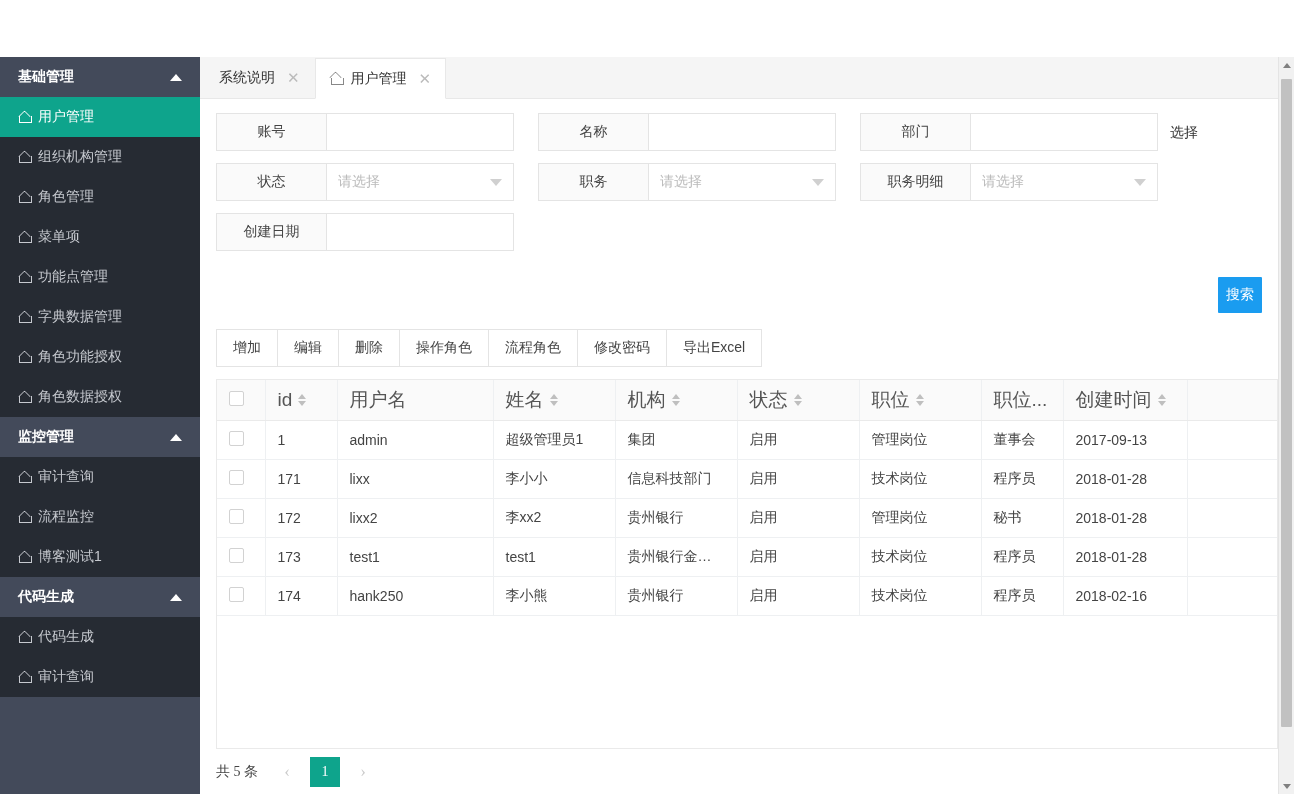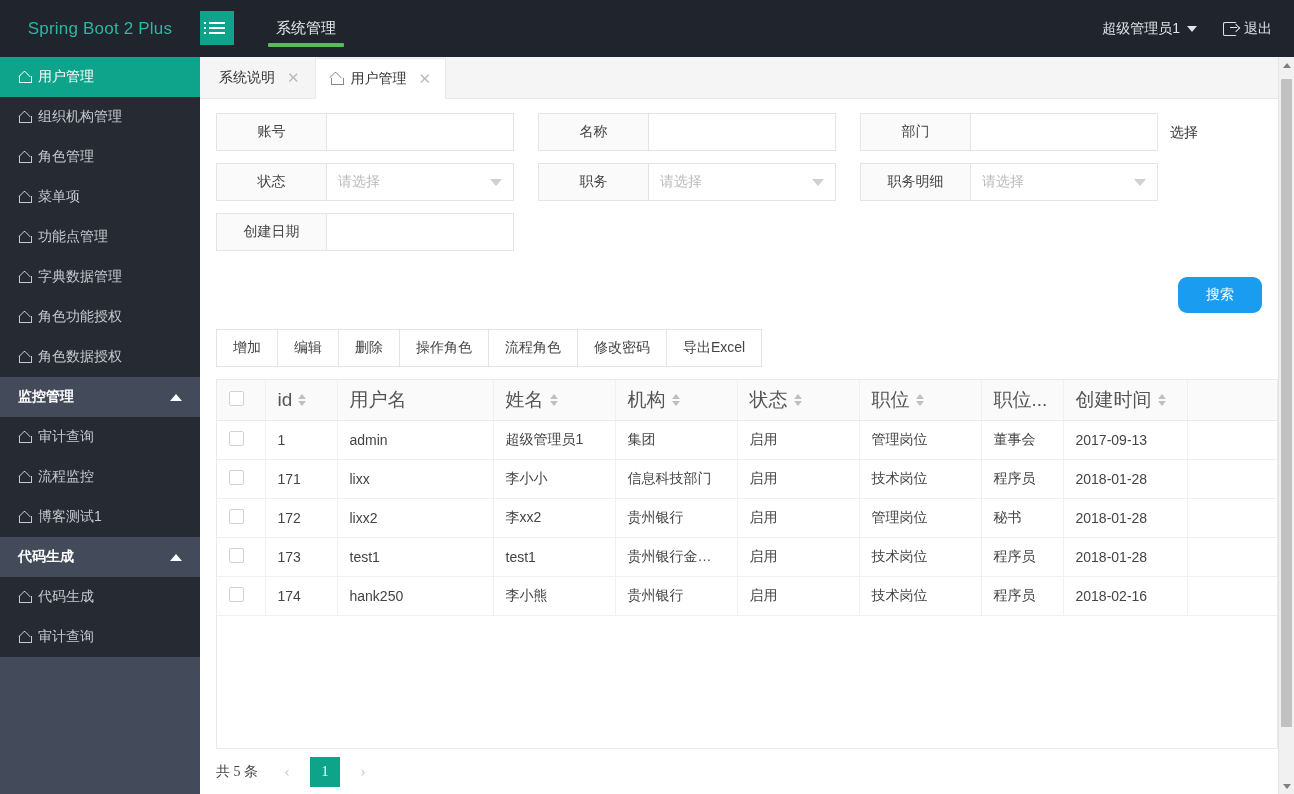--- a/index.html
+++ b/index.html
@@ -188,22 +188,22 @@
   .col-a { width: 298px; }
   .col-b { width: 298px; margin-left: 24px; }
   .col-c { width: 298px; margin-left: 24px; }
   .pick-link {
     margin-left: 12px; font-size: 14px; color: #333;
     line-height: 38px; cursor: pointer; white-space: nowrap;
   }
   .search-row { display: flex; justify-content: flex-end; padding-right: 16px; margin-top: 14px; }
   .btn-search {
     background: #1a9cf0; color: #fff; border: none;
-    width: 84px; height: 36px; font-size: 14px; cursor: pointer;
-    font-family: inherit; border-radius: 9px;
+    width: 44px; height: 36px; font-size: 14px; cursor: pointer;
+    font-family: inherit; border-radius: 1px;
   }
 
   
   .toolbar { display: flex; margin-top: 16px; }
   .tb-btn {
     height: 38px; padding: 0 16px;
     border: 1px solid #e4e4e4; border-left: none;
     background: #fff; color: #444; font-size: 14px;
     display: flex; align-items: center; justify-content: center;
     cursor: pointer; white-space: nowrap; font-family: inherit;
@@ -298,46 +298,27 @@
     width: 11px; height: 648px; background: #c1c1c1; border-radius: 1px;
     cursor: pointer;
   }
   .vscroll .arr.dn { position: absolute; bottom: 0; left: 0; right: 0; }
 </style>
 </head>
 <body>
 
 <div id="app">
 
-  <div class="topbar">
-    <div class="brand">Spring Boot 2 Plus</div>
-    <div class="hamburger">
-      <i></i>
-      <i></i>
-      <i></i>
-    </div>
-    <div class="topnav">
-      <div class="topnav-item active">
-        <span>系统管理</span>
-      </div>
-    </div>
-    <div class="topbar-right">
-      <div class="user-menu">
-        <span>超级管理员1</span>
-        <span class="caret-down"></span>
-      </div>
-      <div class="logout">
-        <span class="logout-ico"></span>
-        <span>退出</span>
-      </div>
-    </div>
-  </div>
 
   <div class="sidebar">
     <div>
+      <div class="menu-group-title">
+        <span>基础管理</span>
+        <span class="arrow"></span>
+      </div>
       <div class="menu-items">
         <div class="menu-item active">
           <span class="home-ico"></span>
           <span>用户管理</span>
         </div>
         <div class="menu-item">
           <span class="home-ico"></span>
           <span>组织机构管理</span>
         </div>
         <div class="menu-item">

